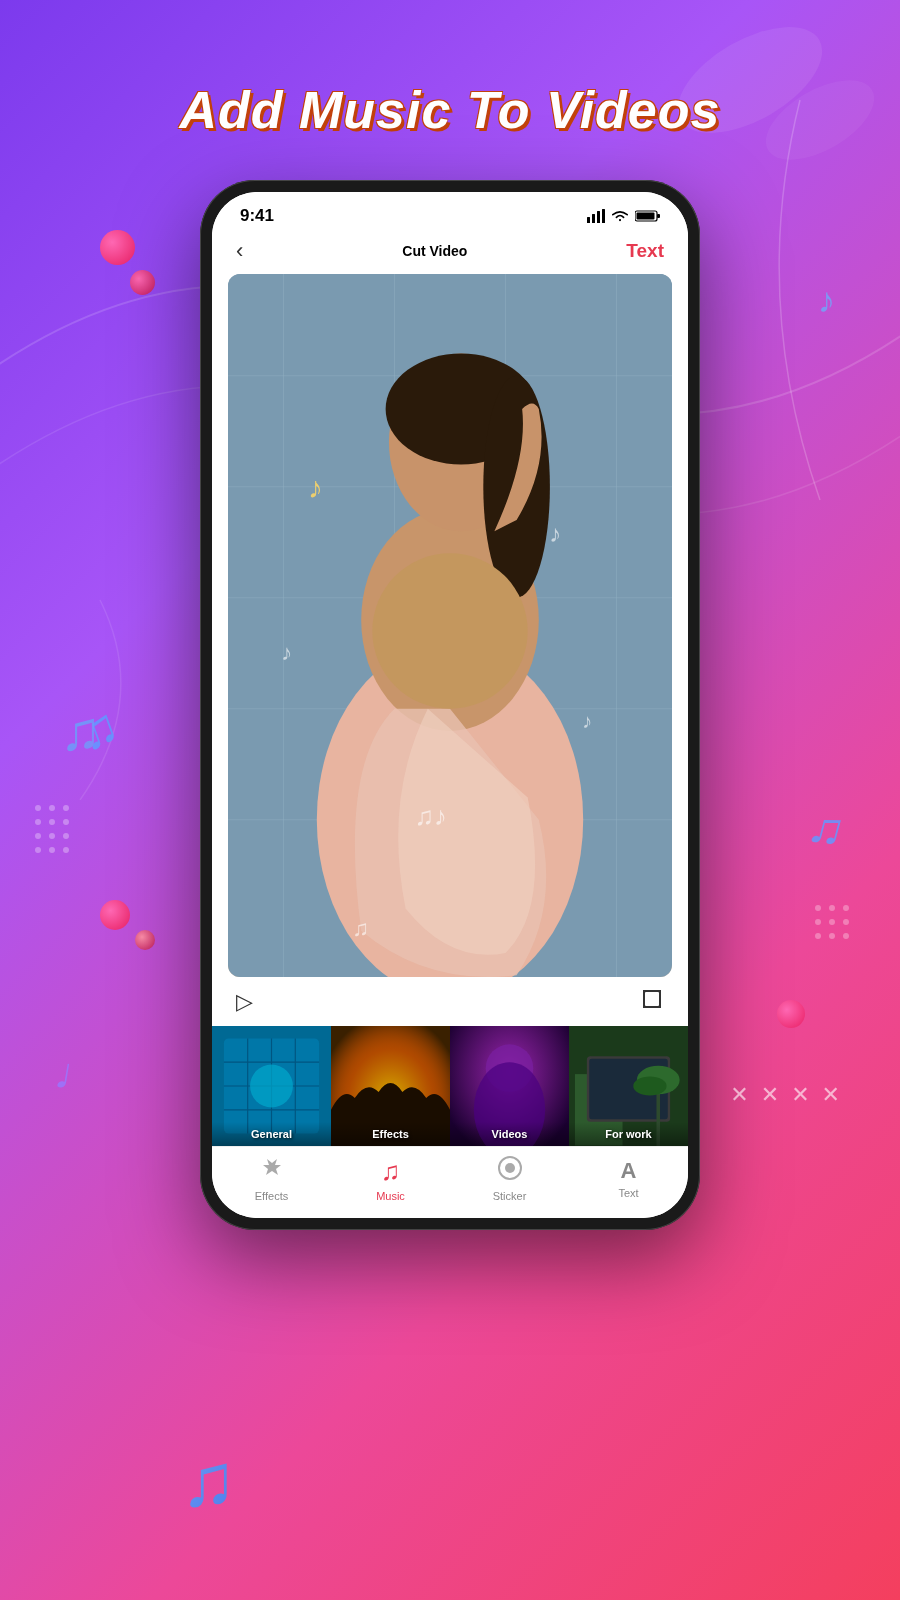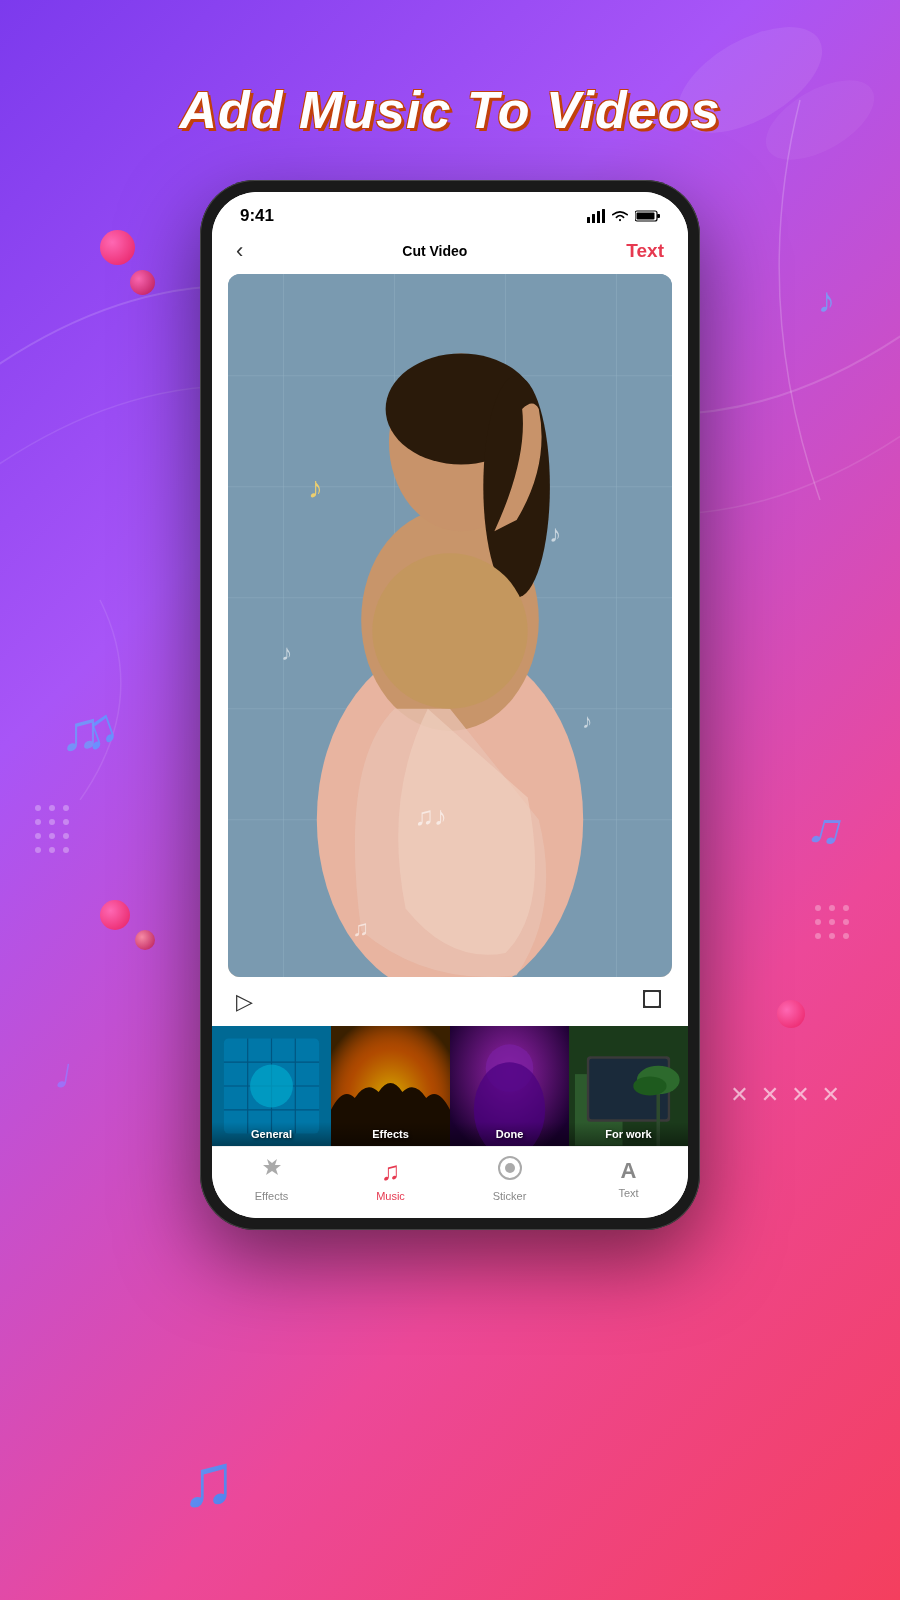--- a/index.html
+++ b/index.html
@@ -481,21 +481,21 @@
               <radialGradient id="happyGrad" cx="50%" cy="40%" r="60%">
                 <stop offset="0%" style="stop-color:#9c27b0;stop-opacity:0.9"></stop>
                 <stop offset="100%" style="stop-color:#1a0030;stop-opacity:1"></stop>
               </radialGradient>
             </defs>
             <rect width="100" height="120" fill="url(#happyGrad)"></rect>
 
             <circle cx="50" cy="45" r="20" fill="#7b1fa2" opacity="0.7"></circle>
             <ellipse cx="50" cy="80" rx="30" ry="40" fill="#4a0080" opacity="0.7"></ellipse>
           </svg>
-          <span class="category-label">Done</span>
+          <span class="category-label">Videos</span>
         </div>
         <div class="category-item cat-forwork">
           <svg width="100%" height="100%" viewBox="0 0 100 120" preserveAspectRatio="xMidYMid slice">
             <rect width="100" height="120" fill="#1b3a1b"></rect>
             <rect x="5" y="50" width="40" height="60" fill="#2d5a2d"></rect>
             <rect x="15" y="35" width="70" height="55" rx="3" fill="#3a3a3a"></rect>
             <rect x="17" y="37" width="66" height="51" rx="2" fill="#1a2a3a"></rect>
 
             <line x1="75" y1="120" x2="75" y2="60" stroke="#2d4a2d" stroke-width="3"></line>
             <ellipse cx="75" cy="55" rx="18" ry="12" fill="#2d6a2d"></ellipse>

